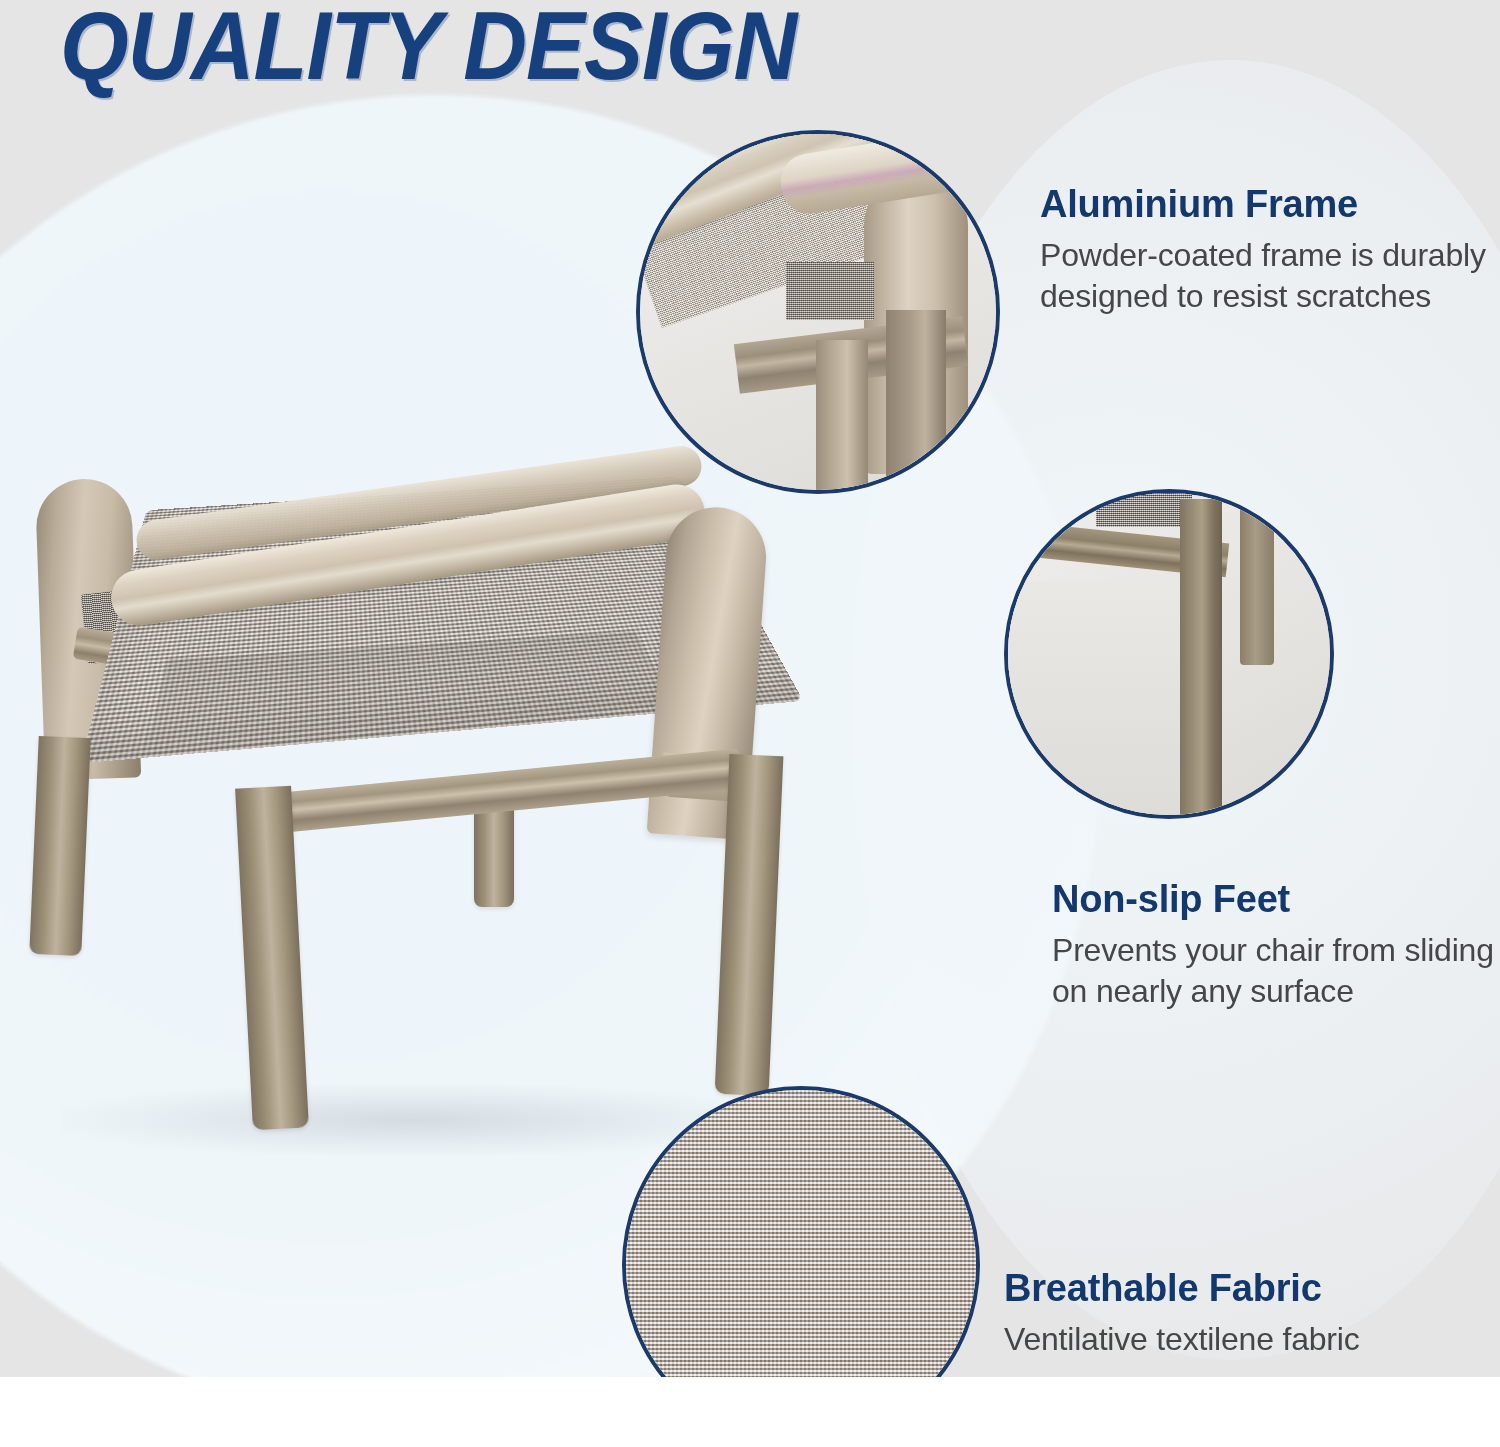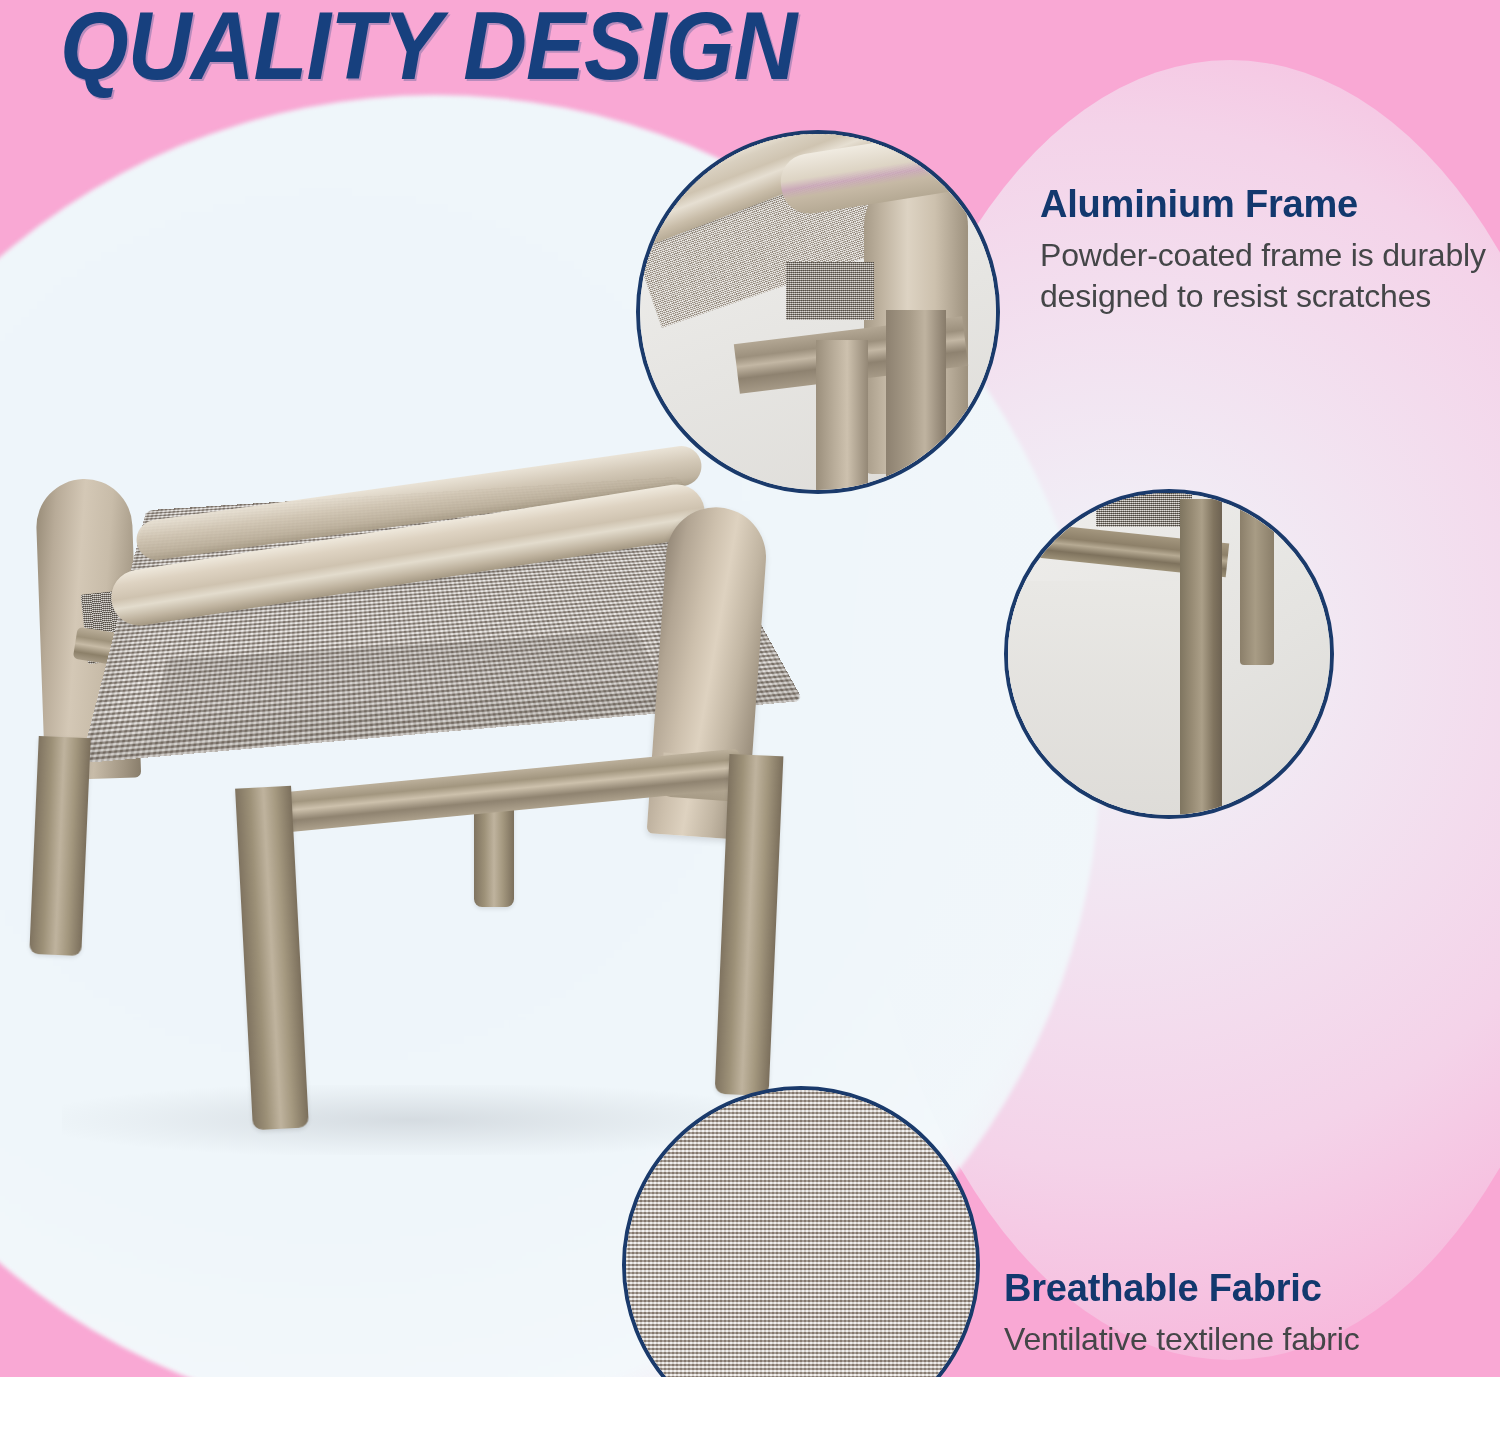--- a/index.html
+++ b/index.html
@@ -5,21 +5,21 @@
   * { margin:0; padding:0; box-sizing:border-box; }
   html, body {
     width:1500px; height:1447px;
     background:#ffffff;
     font-family:"Liberation Sans", sans-serif;
     overflow:hidden;
   }
   #stage {
     position:relative;
     width:1500px; height:1377px;
-    background:#f9a8d4;
+    background:#e5e5e5;
     overflow:hidden;
   }
 
   
   .bg-blob{
     position:absolute;
     left:-230px; top:95px;
     width:1330px; height:1330px;
     border-radius:50%;
     background:radial-gradient(circle at 42% 40%, #eef5fa 0%, #eff6fa 52%, #f3f8fb 72%, rgba(243,248,251,0) 100%);
@@ -319,20 +319,24 @@
     <div class="c-inner">
       <div class="ft-bg"></div>
       <div class="ft-shadow"></div>
       <div class="ft-mesh"></div>
       <div class="ft-topbar"></div>
       <div class="ft-stub"></div>
       <div class="ft-vert"></div>
     </div>
   </div>
 
+  <div class="callout" id="callout-feet">
+    <div class="co-title">Non-slip Feet</div>
+    <div class="co-body">Prevents your chair from sliding on nearly any surface</div>
+  </div>
 
   <div class="circle" id="circle-fabric">
     <div class="fab"></div>
   </div>
 
   <div class="callout" id="callout-fabric">
     <div class="co-title">Breathable Fabric</div>
     <div class="co-body">Ventilative textilene fabric</div>
   </div>
 

